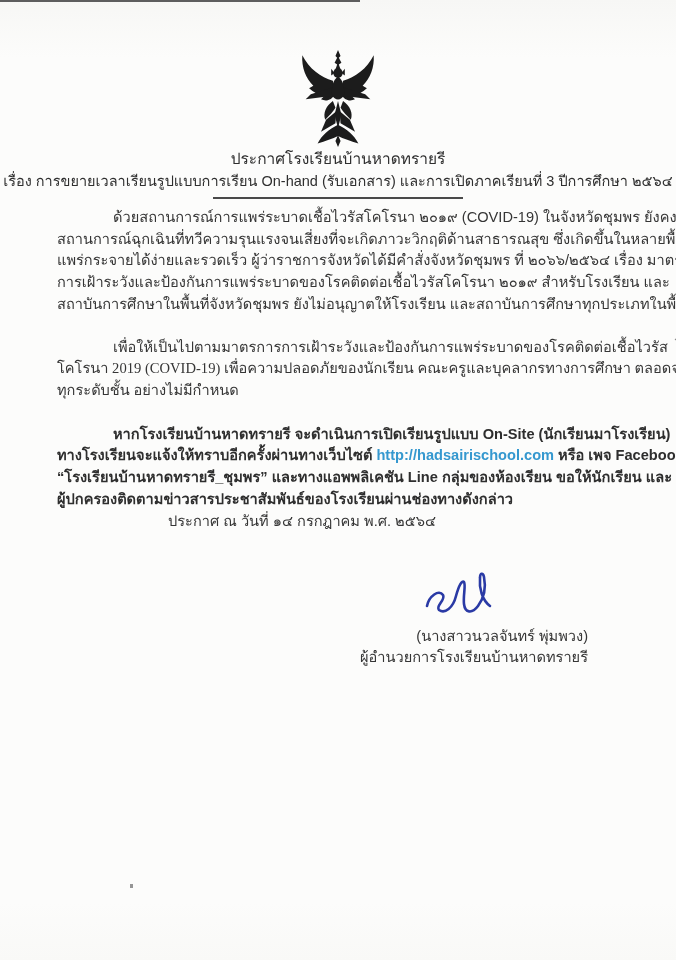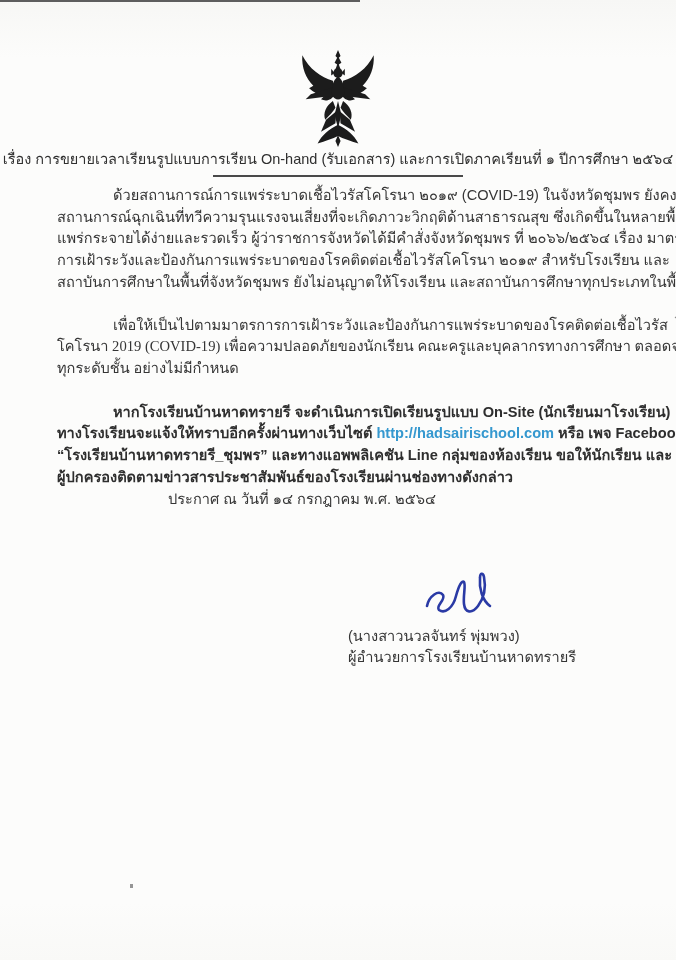--- a/index.html
+++ b/index.html
@@ -78,21 +78,21 @@
   }
   .date-line {
     padding-left: 111px;
     line-height: 22px;
   }
   .signature-block {
     position: absolute;
     left: 348px;
     top: 566px;
     width: 240px;
-    text-align: left;
+    text-align: right;
     font-size: 14.6px;
     color: #353535;
   }
   .signature-svg { display: block; margin: 0 auto; }
   .signer-name { line-height: 21px; margin-top: 2px; }
   .signer-title { line-height: 21px; }
 </style>
 </head>
 <body>
 
@@ -127,21 +127,22 @@
 
         <path d="M58,72 L46,82 L40,96 L57,86 Z"></path>
         <path d="M62,72 L74,82 L80,96 L63,86 Z"></path>
 
         <path d="M60,88 C50,93 41,100 36,110 C45,107 54,104 60,101 C66,104 75,107 84,110 C79,100 70,93 60,88 Z"></path>
         <path d="M60,100 L57,107 L60,114 L63,107 Z"></path>
       </g>
     </svg>
   </div>
 
-  <div class="doc-subject">เรื่อง การขยายเวลาเรียนรูปแบบการเรียน On-hand (รับเอกสาร) และการเปิดภาคเรียนที่ ๑ ปีการศึกษา ๒๕๖๔</div>
+  <div class="doc-title">ประกาศโรงเรียนบ้านหาดทรายรี</div>
+  <div class="doc-subject">เรื่อง การขยายเวลาเรียนรูปแบบการเรียน On-hand (รับเอกสาร) และการเปิดภาคเรียนที่ 3 ปีการศึกษา ๒๕๖๔</div>
   <div class="divider"></div>
 
   <div class="body-text">
 
     <div class="para para1">
       <div class="line indent">ด้วยสถานการณ์การแพร่ระบาดเชื้อไวรัสโคโรนา ๒๐๑๙ (COVID-19) ในจังหวัดชุมพร ยังคงเป็น</div>
       <div class="line">สถานการณ์ฉุกเฉินที่ทวีความรุนแรงจนเสี่ยงที่จะเกิดภาวะวิกฤติด้านสาธารณสุข ซึ่งเกิดขึ้นในหลายพื้นที่ และ</div>
       <div class="line">แพร่กระจายได้ง่ายและรวดเร็ว ผู้ว่าราชการจังหวัดได้มีคำสั่งจังหวัดชุมพร ที่ ๒๐๖๖/๒๕๖๔ เรื่อง มาตรการ</div>
       <div class="line">การเฝ้าระวังและป้องกันการแพร่ระบาดของโรคติดต่อเชื้อไวรัสโคโรนา ๒๐๑๙ สำหรับโรงเรียน และ</div>
       <div class="line">สถาบันการศึกษาในพื้นที่จังหวัดชุมพร ยังไม่อนุญาตให้โรงเรียน และสถาบันการศึกษาทุกประเภทในพื้นที่</div>

